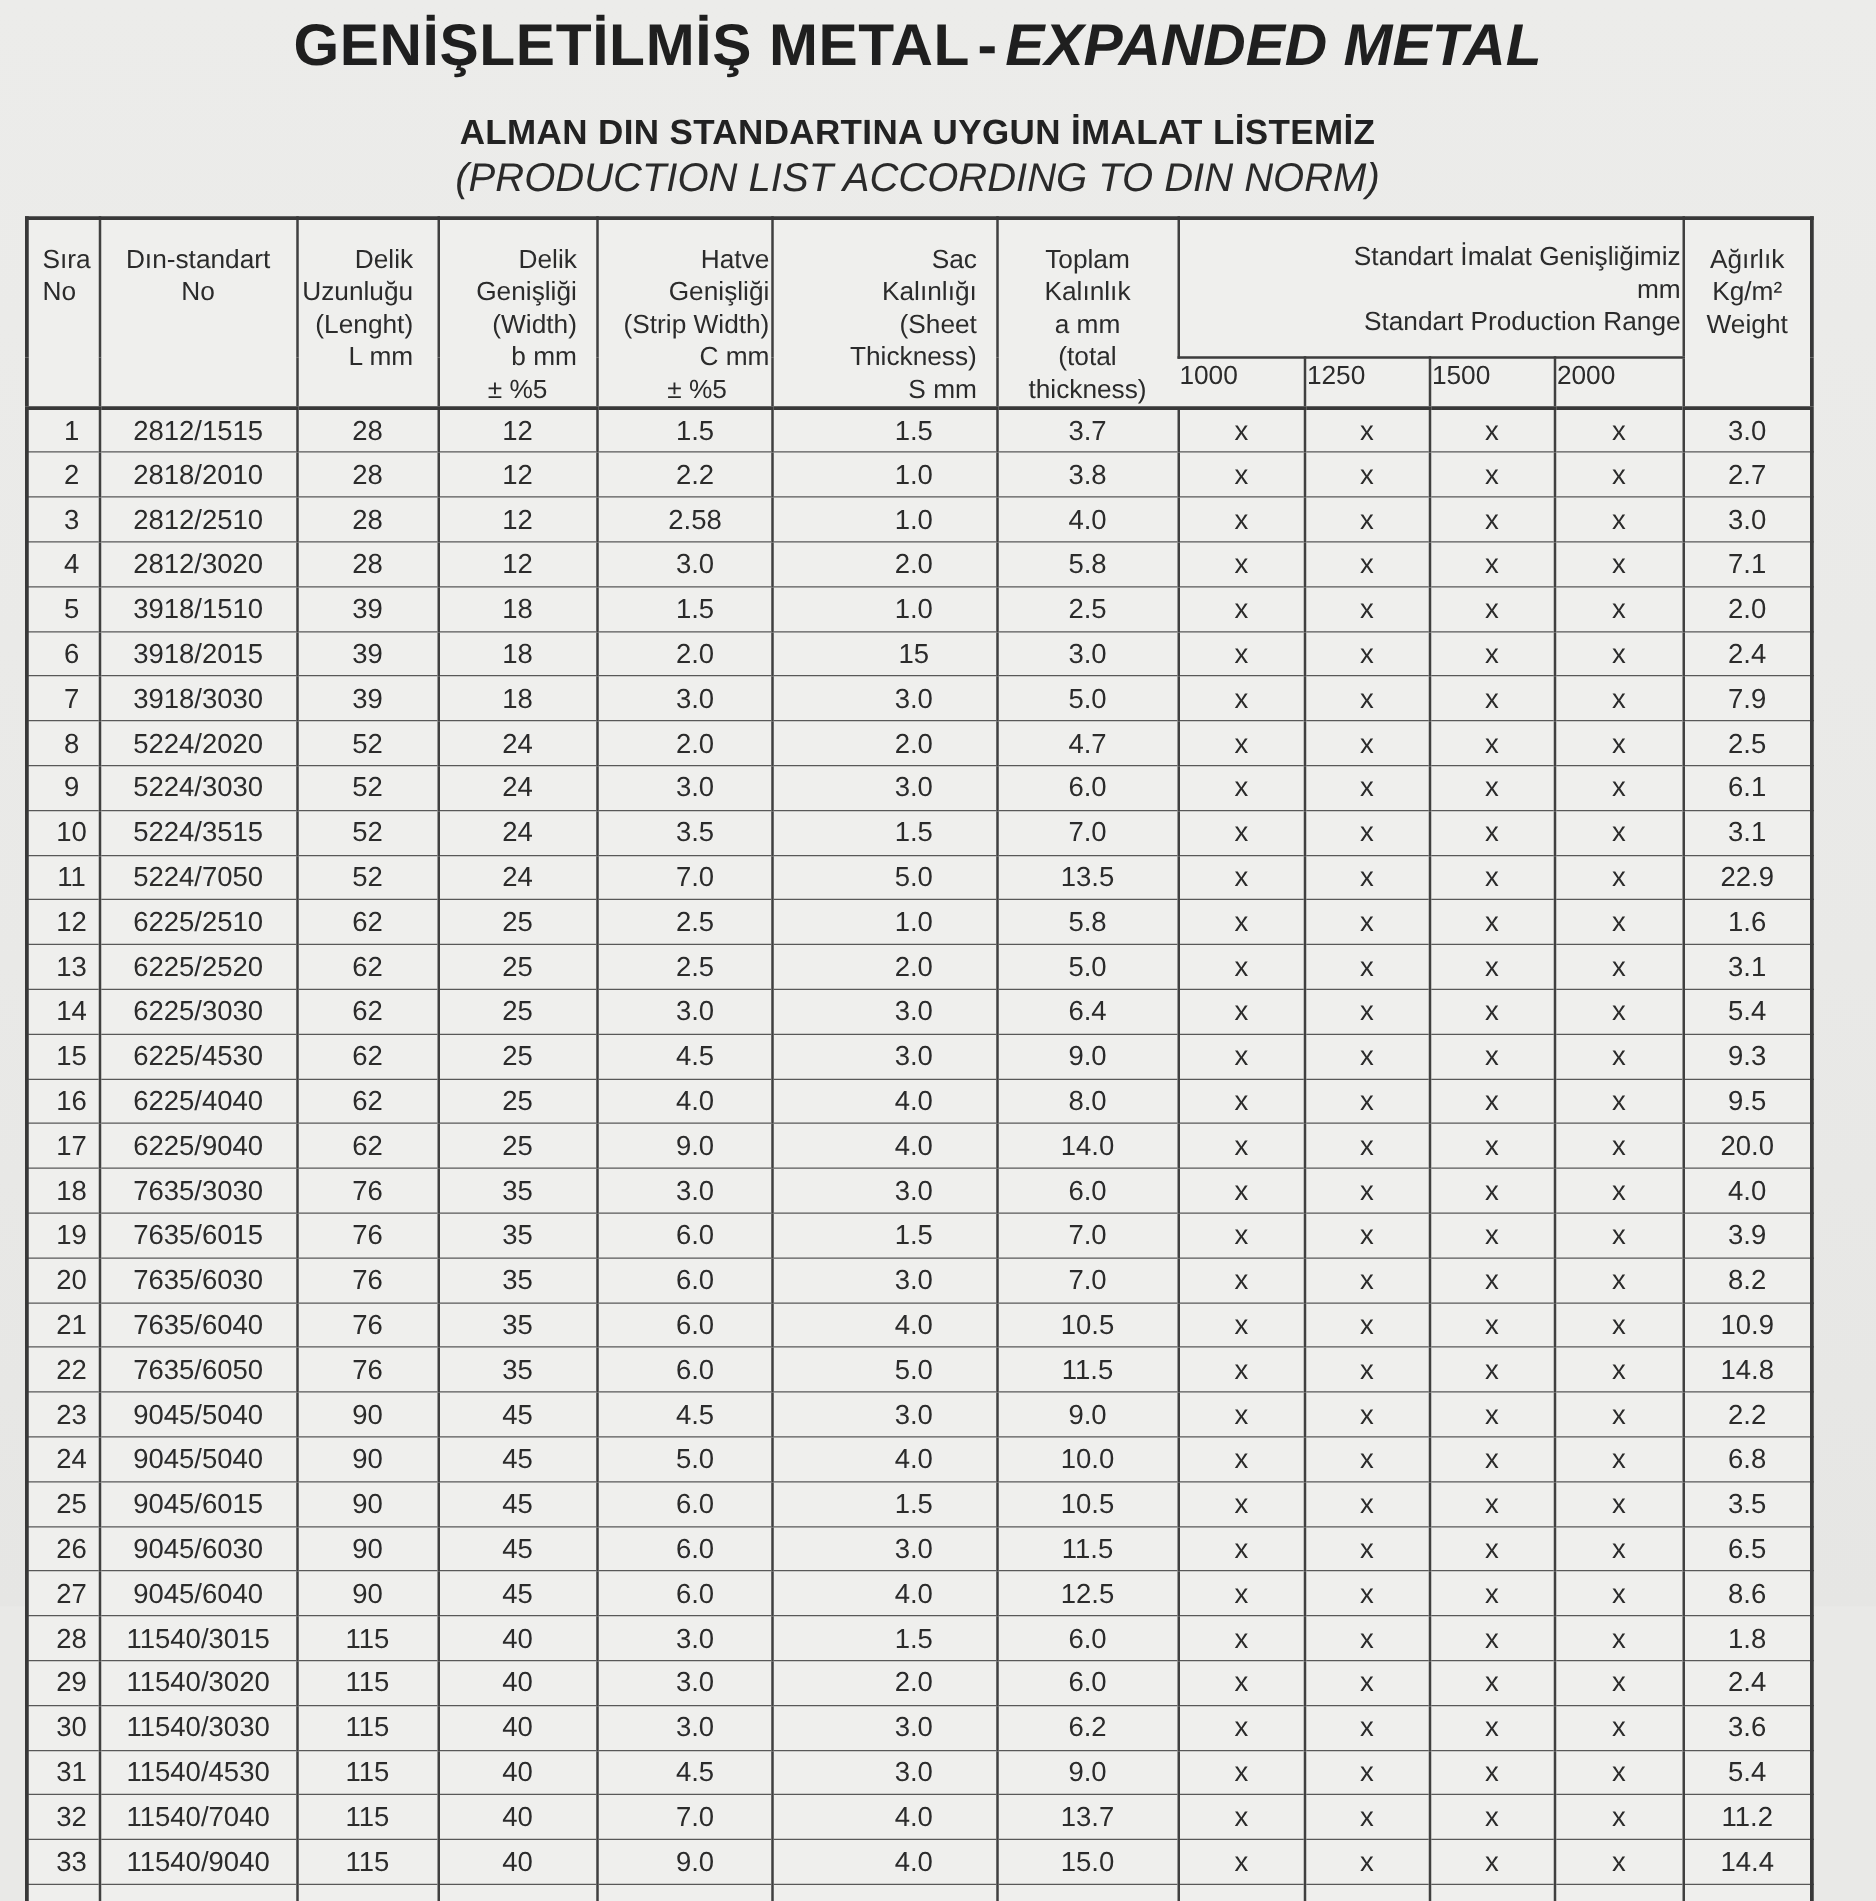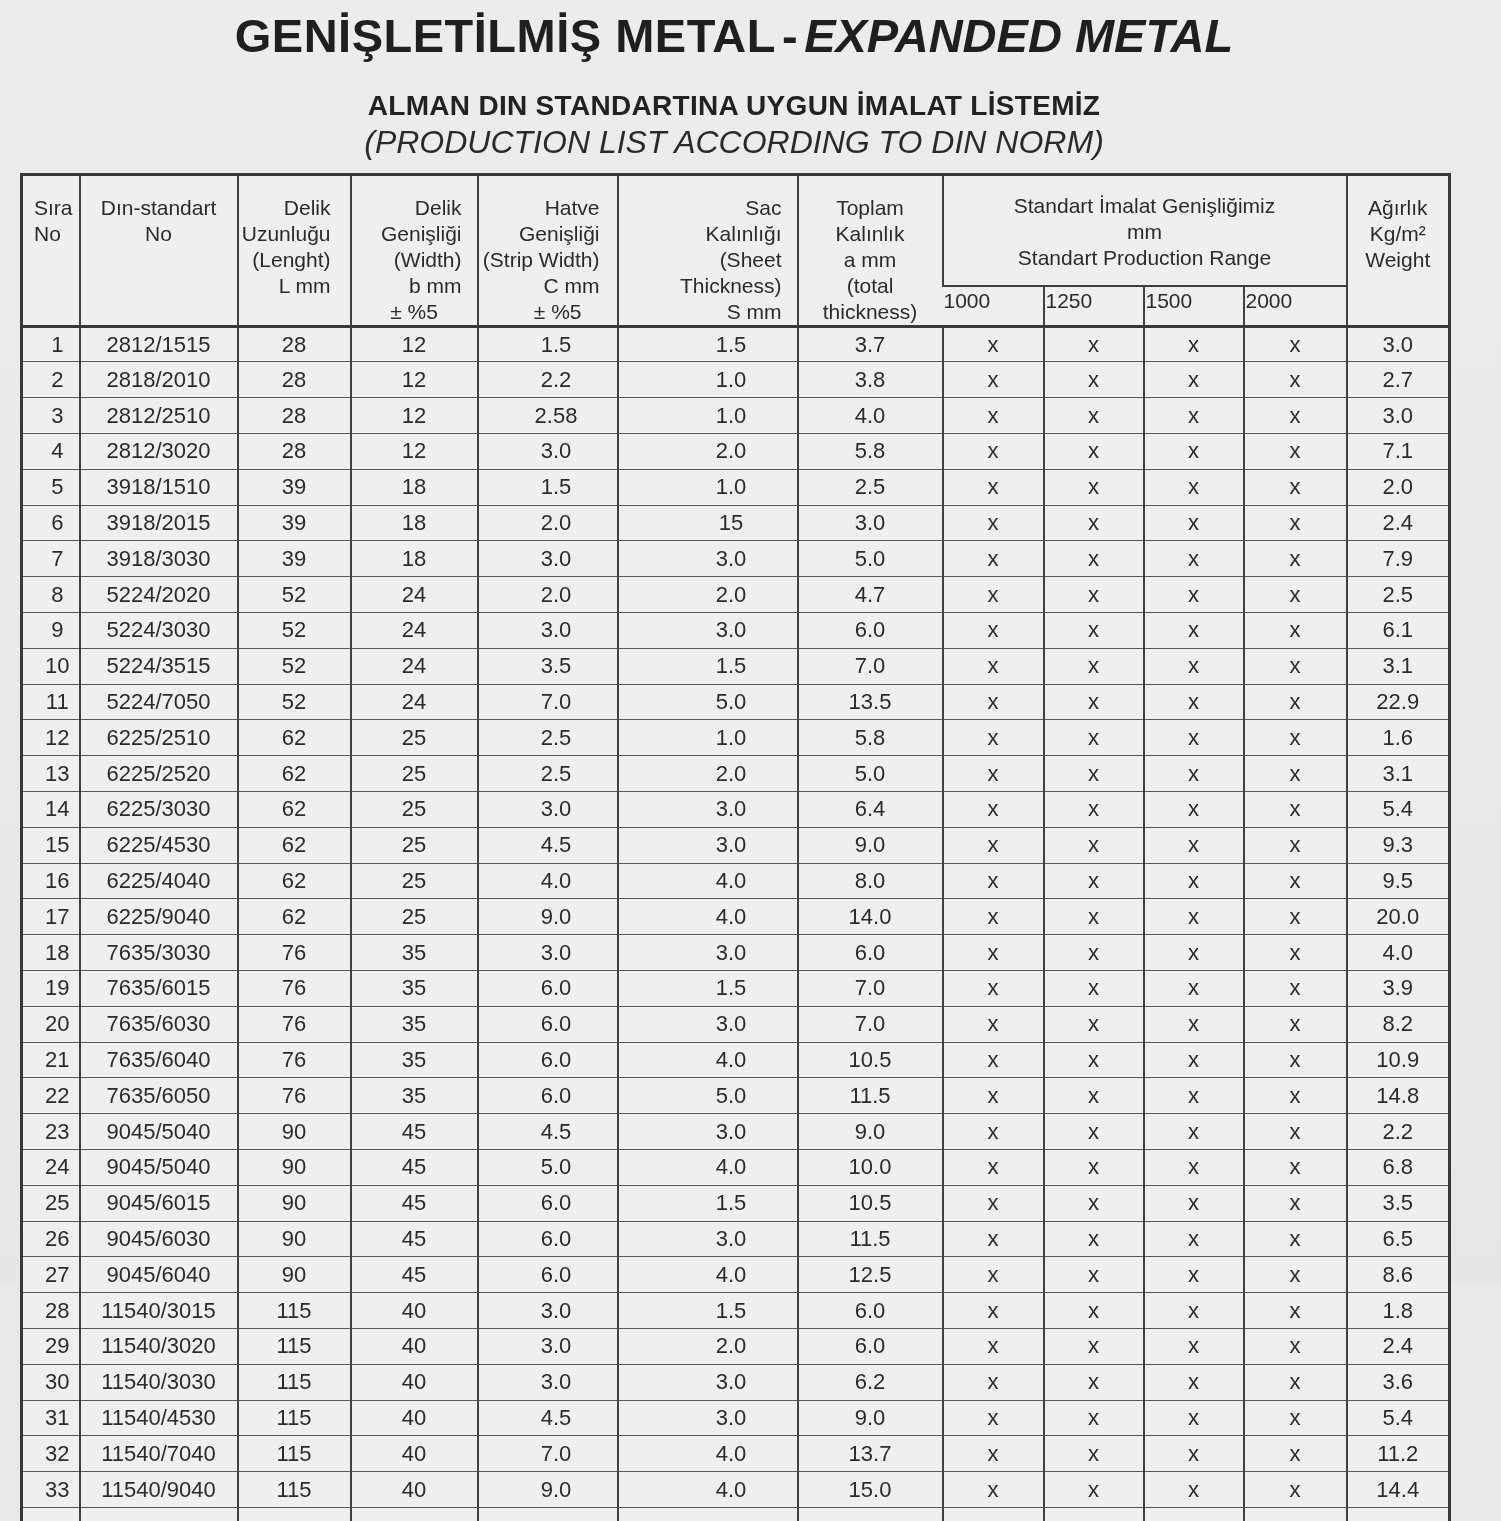--- a/index.html
+++ b/index.html
@@ -84,30 +84,30 @@
   .htol { font-size: 21px; padding-bottom: 8px; }
   .h-sira  { text-align: left; }
   .h-sira .hlabel { padding-left: 10px; }
   .h-din   { text-align: center; }
   .h-l     { text-align: right; }
   .h-l .hlabel { padding-right: 18px; }
   .h-b     { text-align: right; }
   .h-b .hlabel { padding-right: 14px; }
   .h-b .htol { text-align: center; }
   .h-c     { text-align: right; }
-  .h-c .hlabel { padding-right: 16px; }
+  .h-c .hlabel { padding-right: 0; }
   .h-c .htol { text-align: right; padding-right: 34px; }
   .h-s     { text-align: right; }
   .h-s .hlabel { padding-right: 14px; }
   .h-s .htol { text-align: right; padding-right: 30px; }
   .h-total { text-align: center; }
   .h-w     { text-align: center; }
   .rowspan2 { border-bottom: 3px solid #383838; }
   .h-group {
-    text-align: center;
+    text-align: right;
     border-bottom: 2px solid #3d3d3d;
     height: 112px;
   }
   .h-group .hlabel { padding-top: 16px; white-space: pre-line; }
   .sub-head th {
     height: 40px;
     text-align: left;
     vertical-align: middle;
     font-size: 22px;
     border-bottom: 3px solid #383838;

